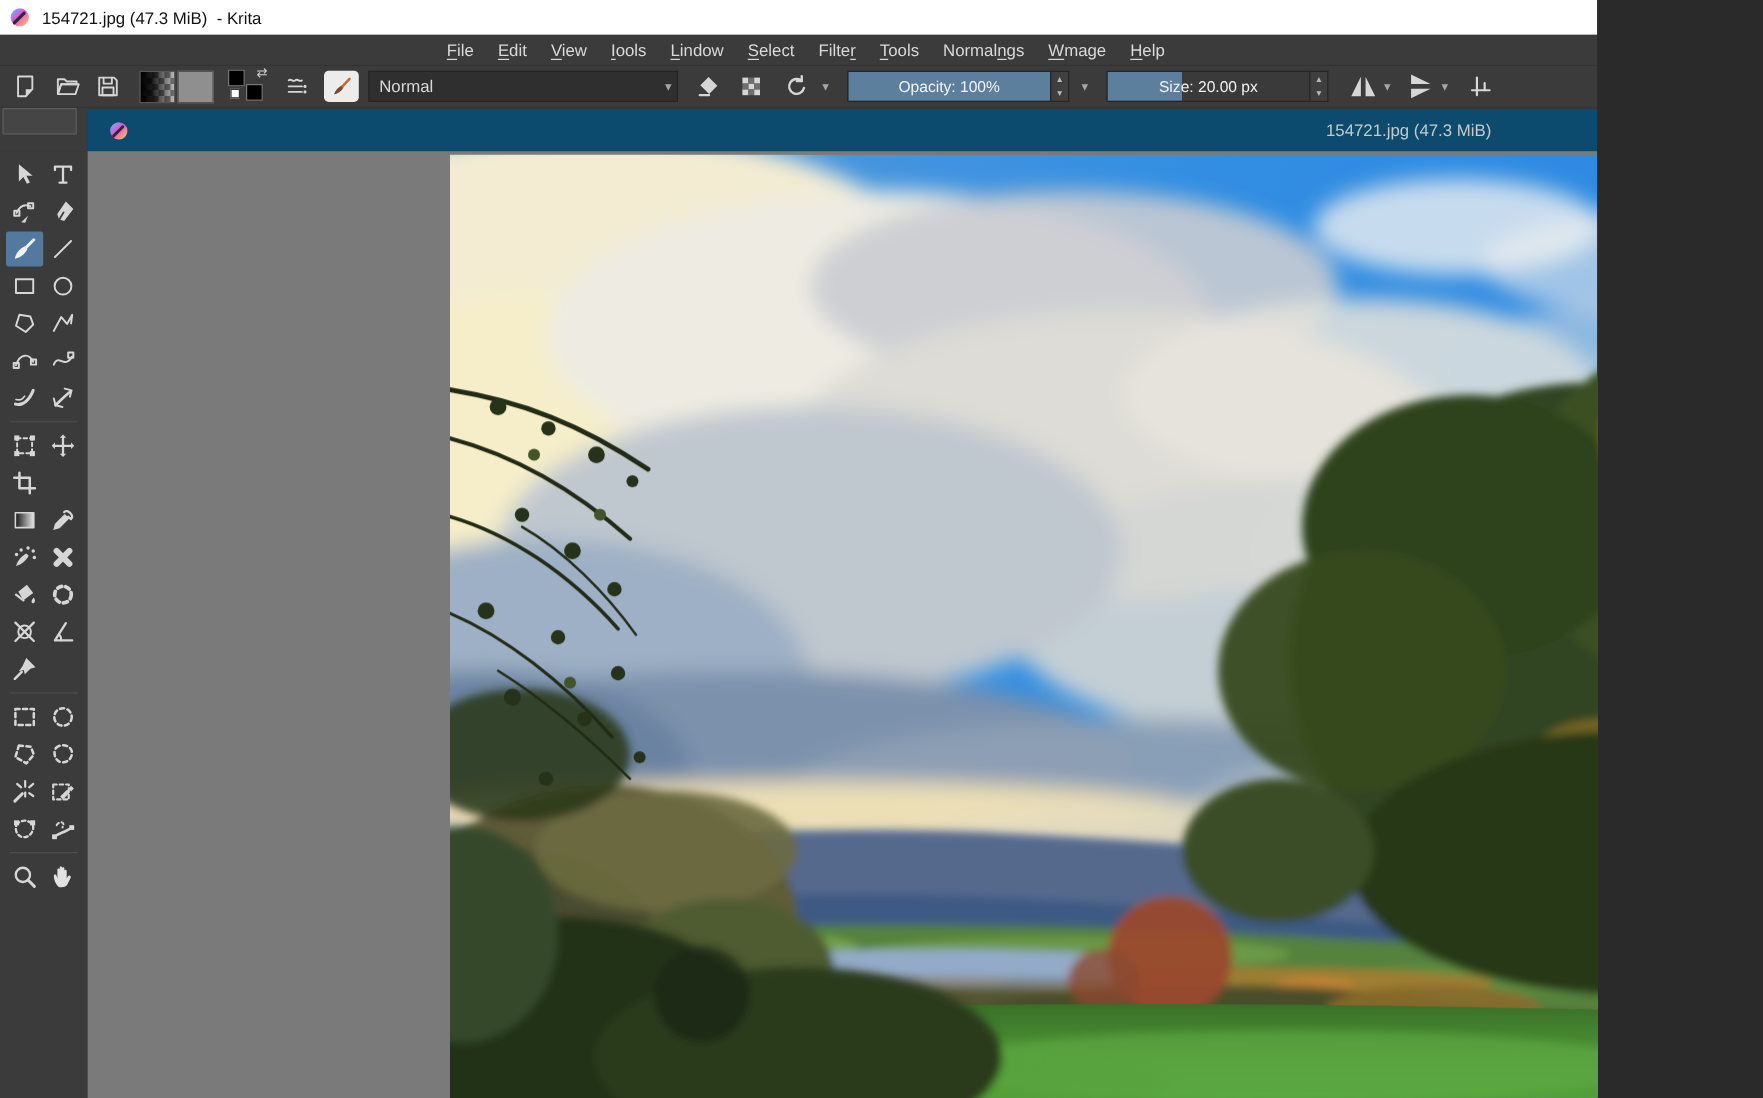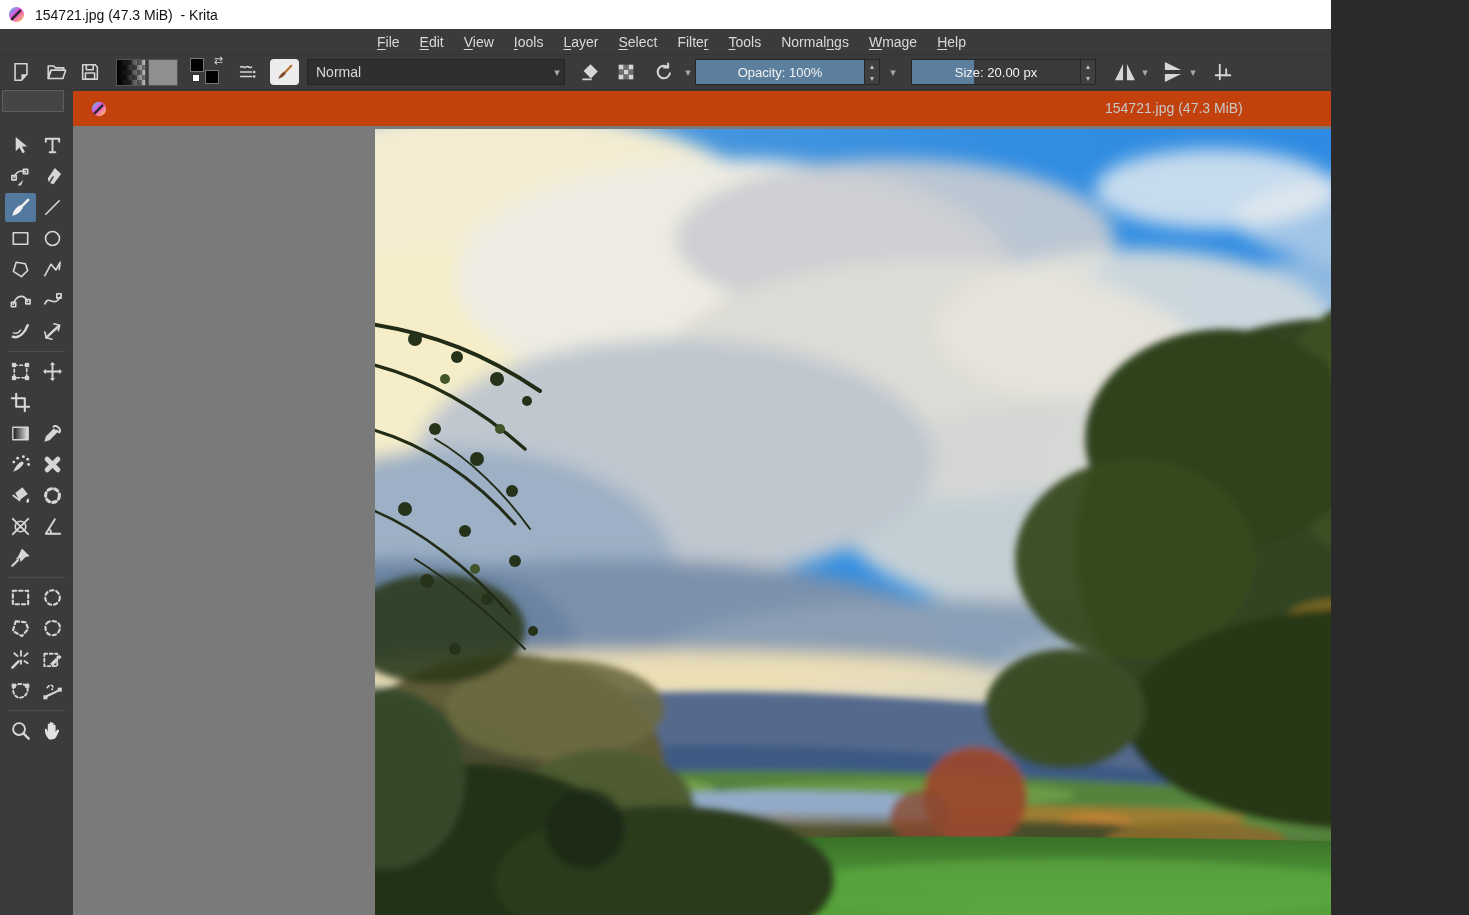--- a/index.html
+++ b/index.html
@@ -37,21 +37,21 @@
   .slider{position:relative;height:26px;background:#3a3a3a;border:1px solid #262626;overflow:hidden;flex:0 0 auto;}
   .slider .fill{position:absolute;left:0;top:0;bottom:0;background:#5d7f9e;}
   .slider .slabel{position:absolute;inset:0;display:flex;align-items:center;justify-content:center;color:#f2f2f2;font-size:13px;}
   .spin{width:15px;height:26px;background:#3f3f3f;border:1px solid #262626;border-left:none;display:flex;flex-direction:column;flex:0 0 auto;}
   .spin span{flex:1;display:flex;align-items:center;justify-content:center;color:#b9b9b9;font-size:7px;line-height:1;}
 
   
   .docbar-row{display:flex;height:36px;}
   .docbar-left{width:73px;background:#3b3b3b;position:relative;}
   .dock-handle{position:absolute;left:2px;top:0;width:62px;height:22px;background:#454545;border:1px solid #5e5e5e;border-radius:1px;}
-  .docbar{flex:1;background:#c2410c;border-top:1px solid #383838;position:relative;}
+  .docbar{flex:1;background:#0c4a6e;border-top:1px solid #383838;position:relative;}
   .docbar .doc-icon{position:absolute;left:17px;top:9px;}
   .docbar .doc-title{position:absolute;left:1032px;top:9px;color:#c8c8c8;font-size:14px;white-space:nowrap;}
 
   
   .main{display:flex;height:789px;}
   .toolbox{width:73px;background:#3b3b3b;flex:0 0 auto;}
   .toolbox-grid{display:grid;grid-template-columns:31px 31px;justify-content:center;row-gap:2px;column-gap:1px;padding-top:5px;}
   .tool-cell{height:29px;display:flex;align-items:center;justify-content:center;border-radius:2px;}
   .tool-cell.selected{background:#54799f;}
   .tb-sep{grid-column:1/-1;height:1px;background:#4c4c4c;margin:3px 3px;}
@@ -78,21 +78,21 @@
         </svg>
       </span>
     <span class="title-text">154721.jpg (47.3 MiB)  - Krita</span>
   </div>
 
   <div class="menubar">
       <span class="menu-item"><span></span><span class="mn">F</span><span>ile</span></span>
       <span class="menu-item"><span></span><span class="mn">E</span><span>dit</span></span>
       <span class="menu-item"><span></span><span class="mn">V</span><span>iew</span></span>
       <span class="menu-item"><span></span><span class="mn">I</span><span>ools</span></span>
-      <span class="menu-item"><span></span><span class="mn">L</span><span>ayer</span></span>
+      <span class="menu-item"><span></span><span class="mn">L</span><span>indow</span></span>
       <span class="menu-item"><span></span><span class="mn">S</span><span>elect</span></span>
       <span class="menu-item"><span>Filte</span><span class="mn">r</span><span></span></span>
       <span class="menu-item"><span></span><span class="mn">T</span><span>ools</span></span>
       <span class="menu-item"><span>Normal</span><span class="mn">n</span><span>gs</span></span>
       <span class="menu-item"><span></span><span class="mn">W</span><span>mage</span></span>
       <span class="menu-item"><span></span><span class="mn">H</span><span>elp</span></span>
     </div>
 
   <div class="toolbar">
     <span class="tbtn" style="margin-left:0;">
@@ -166,21 +166,21 @@
         </svg>
       </span>
     <span class="tbtn" style="margin-left:12px;">
         <svg viewBox="0 0 24 24" width="22" height="22">
           <path d="M18.5 13.5 A6.8 6.8 0 1 1 16.5 7" stroke-width="2.2"></path>
           <path d="M16.5 2.8 V7.2 H12" stroke-width="2.2"></path>
         </svg>
       </span>
     <span class="caret" style="margin-left:4px;">▾</span>
 
-    <div class="slider" style="width:170px;">
+    <div class="slider" style="width:170px;margin-left:11px;">
       <span class="fill" style="width: 100%;"></span>
       <span class="slabel">Opacity: 100%</span>
     </div>
     <span class="spin">
       <span>▲</span>
       <span>▼</span>
     </span>
     <span class="caret" style="margin-left:6px;">▾</span>
 
     <div class="slider" style="width:170px;margin-left:11px;">

